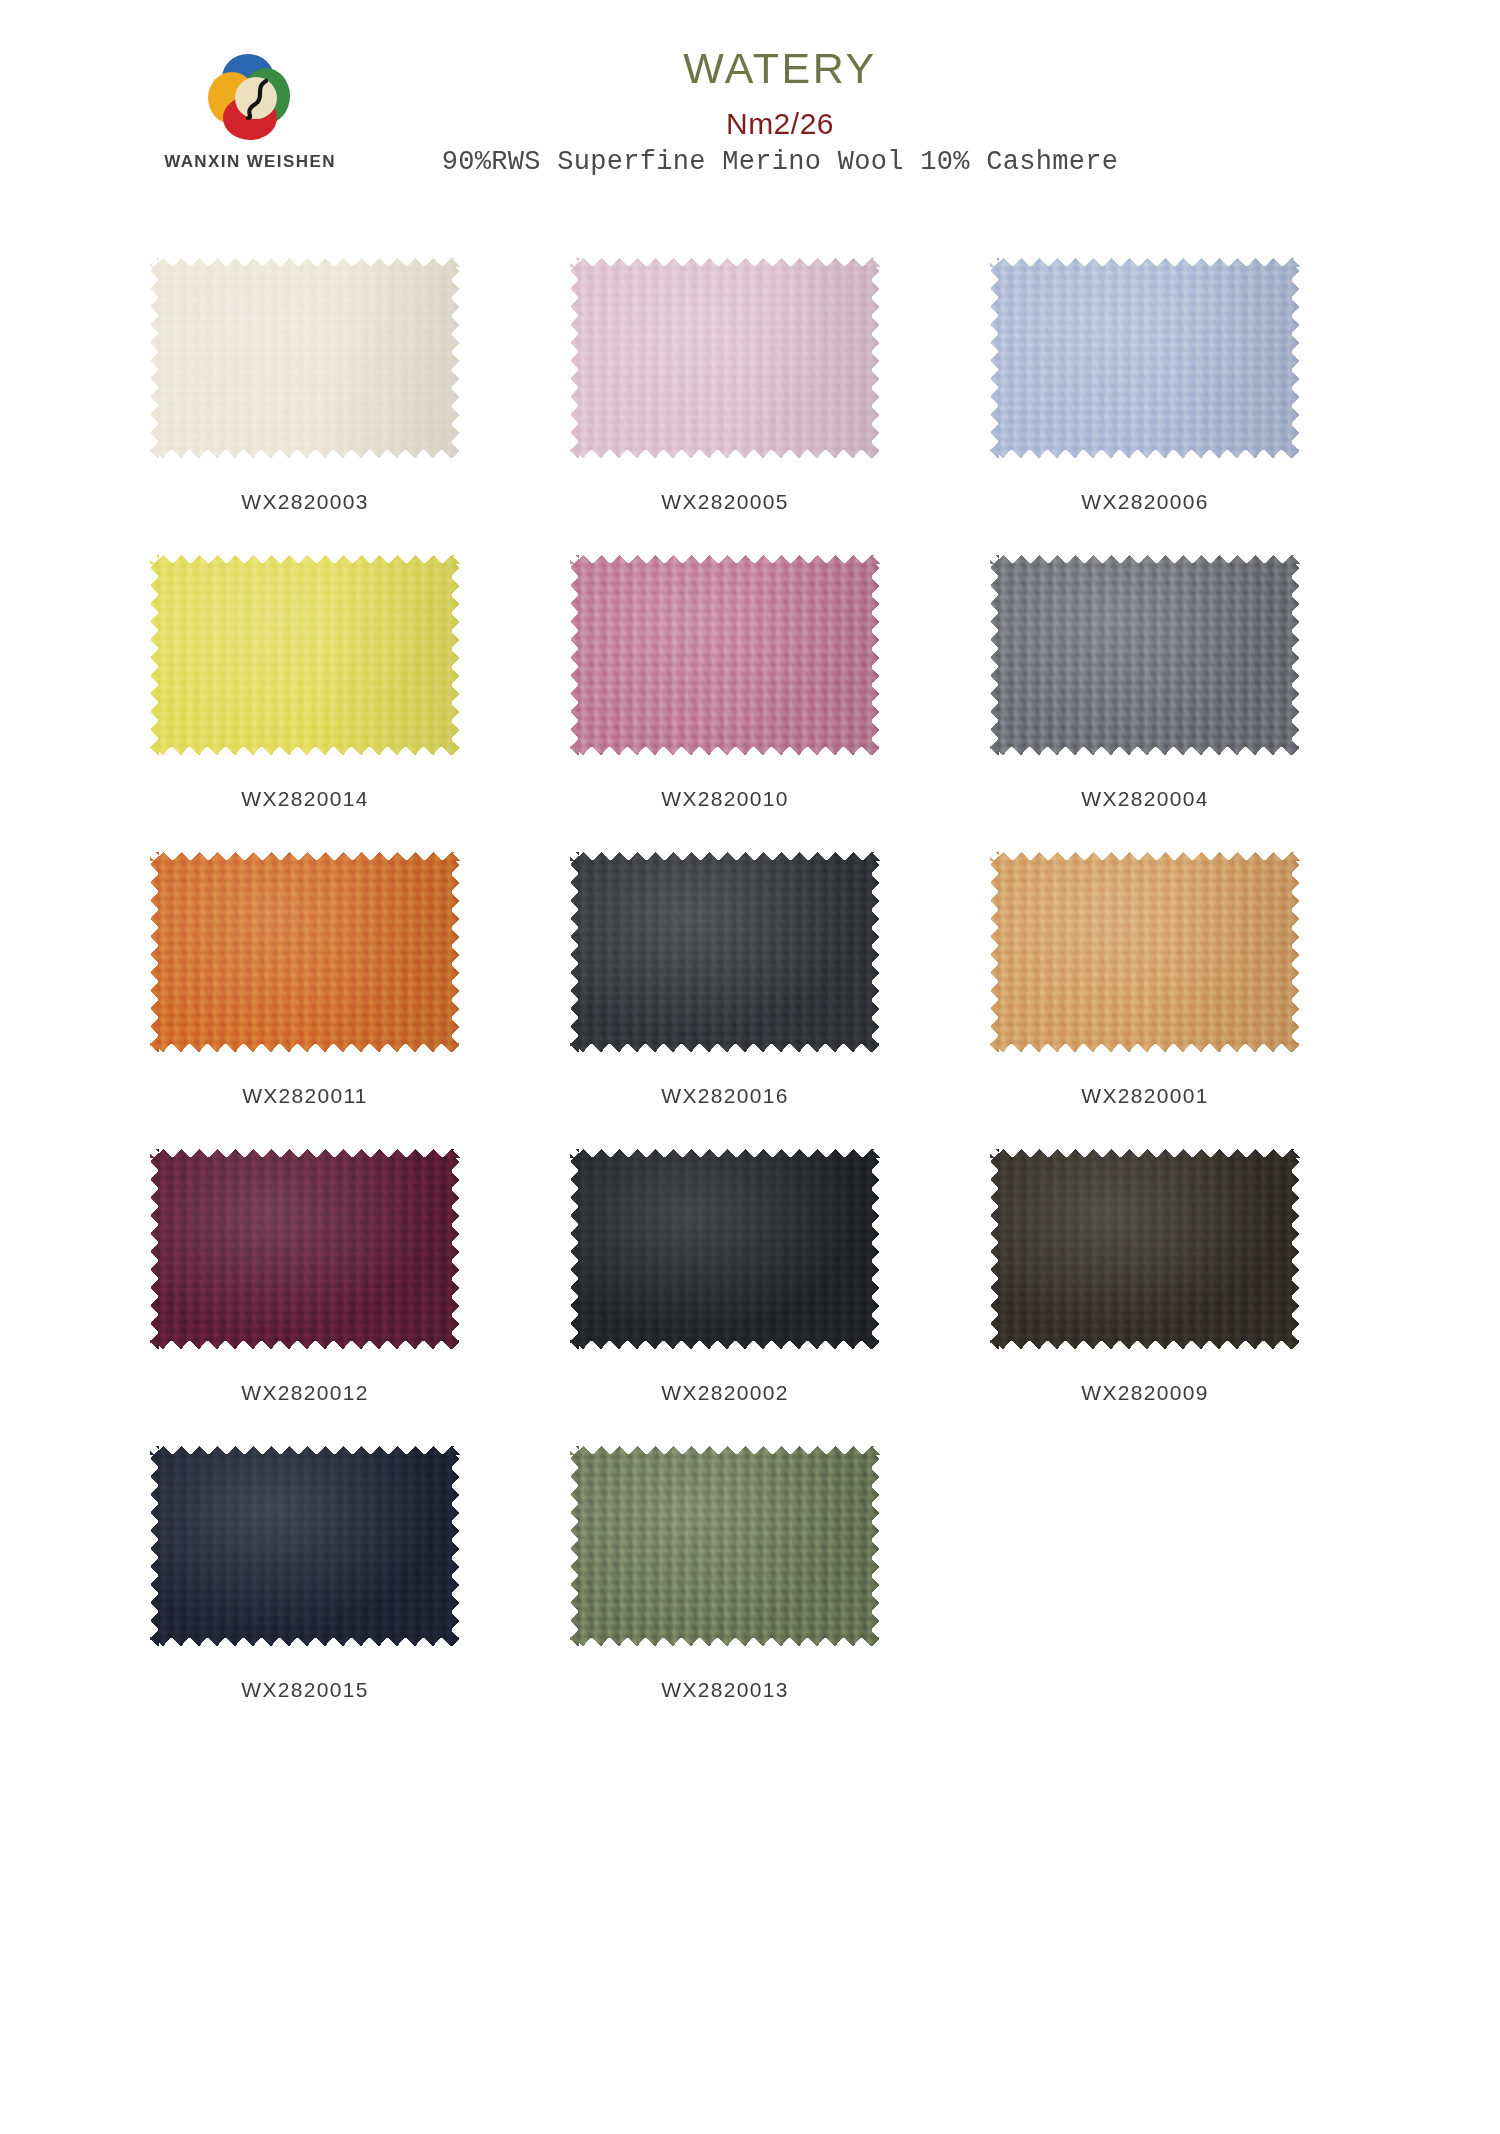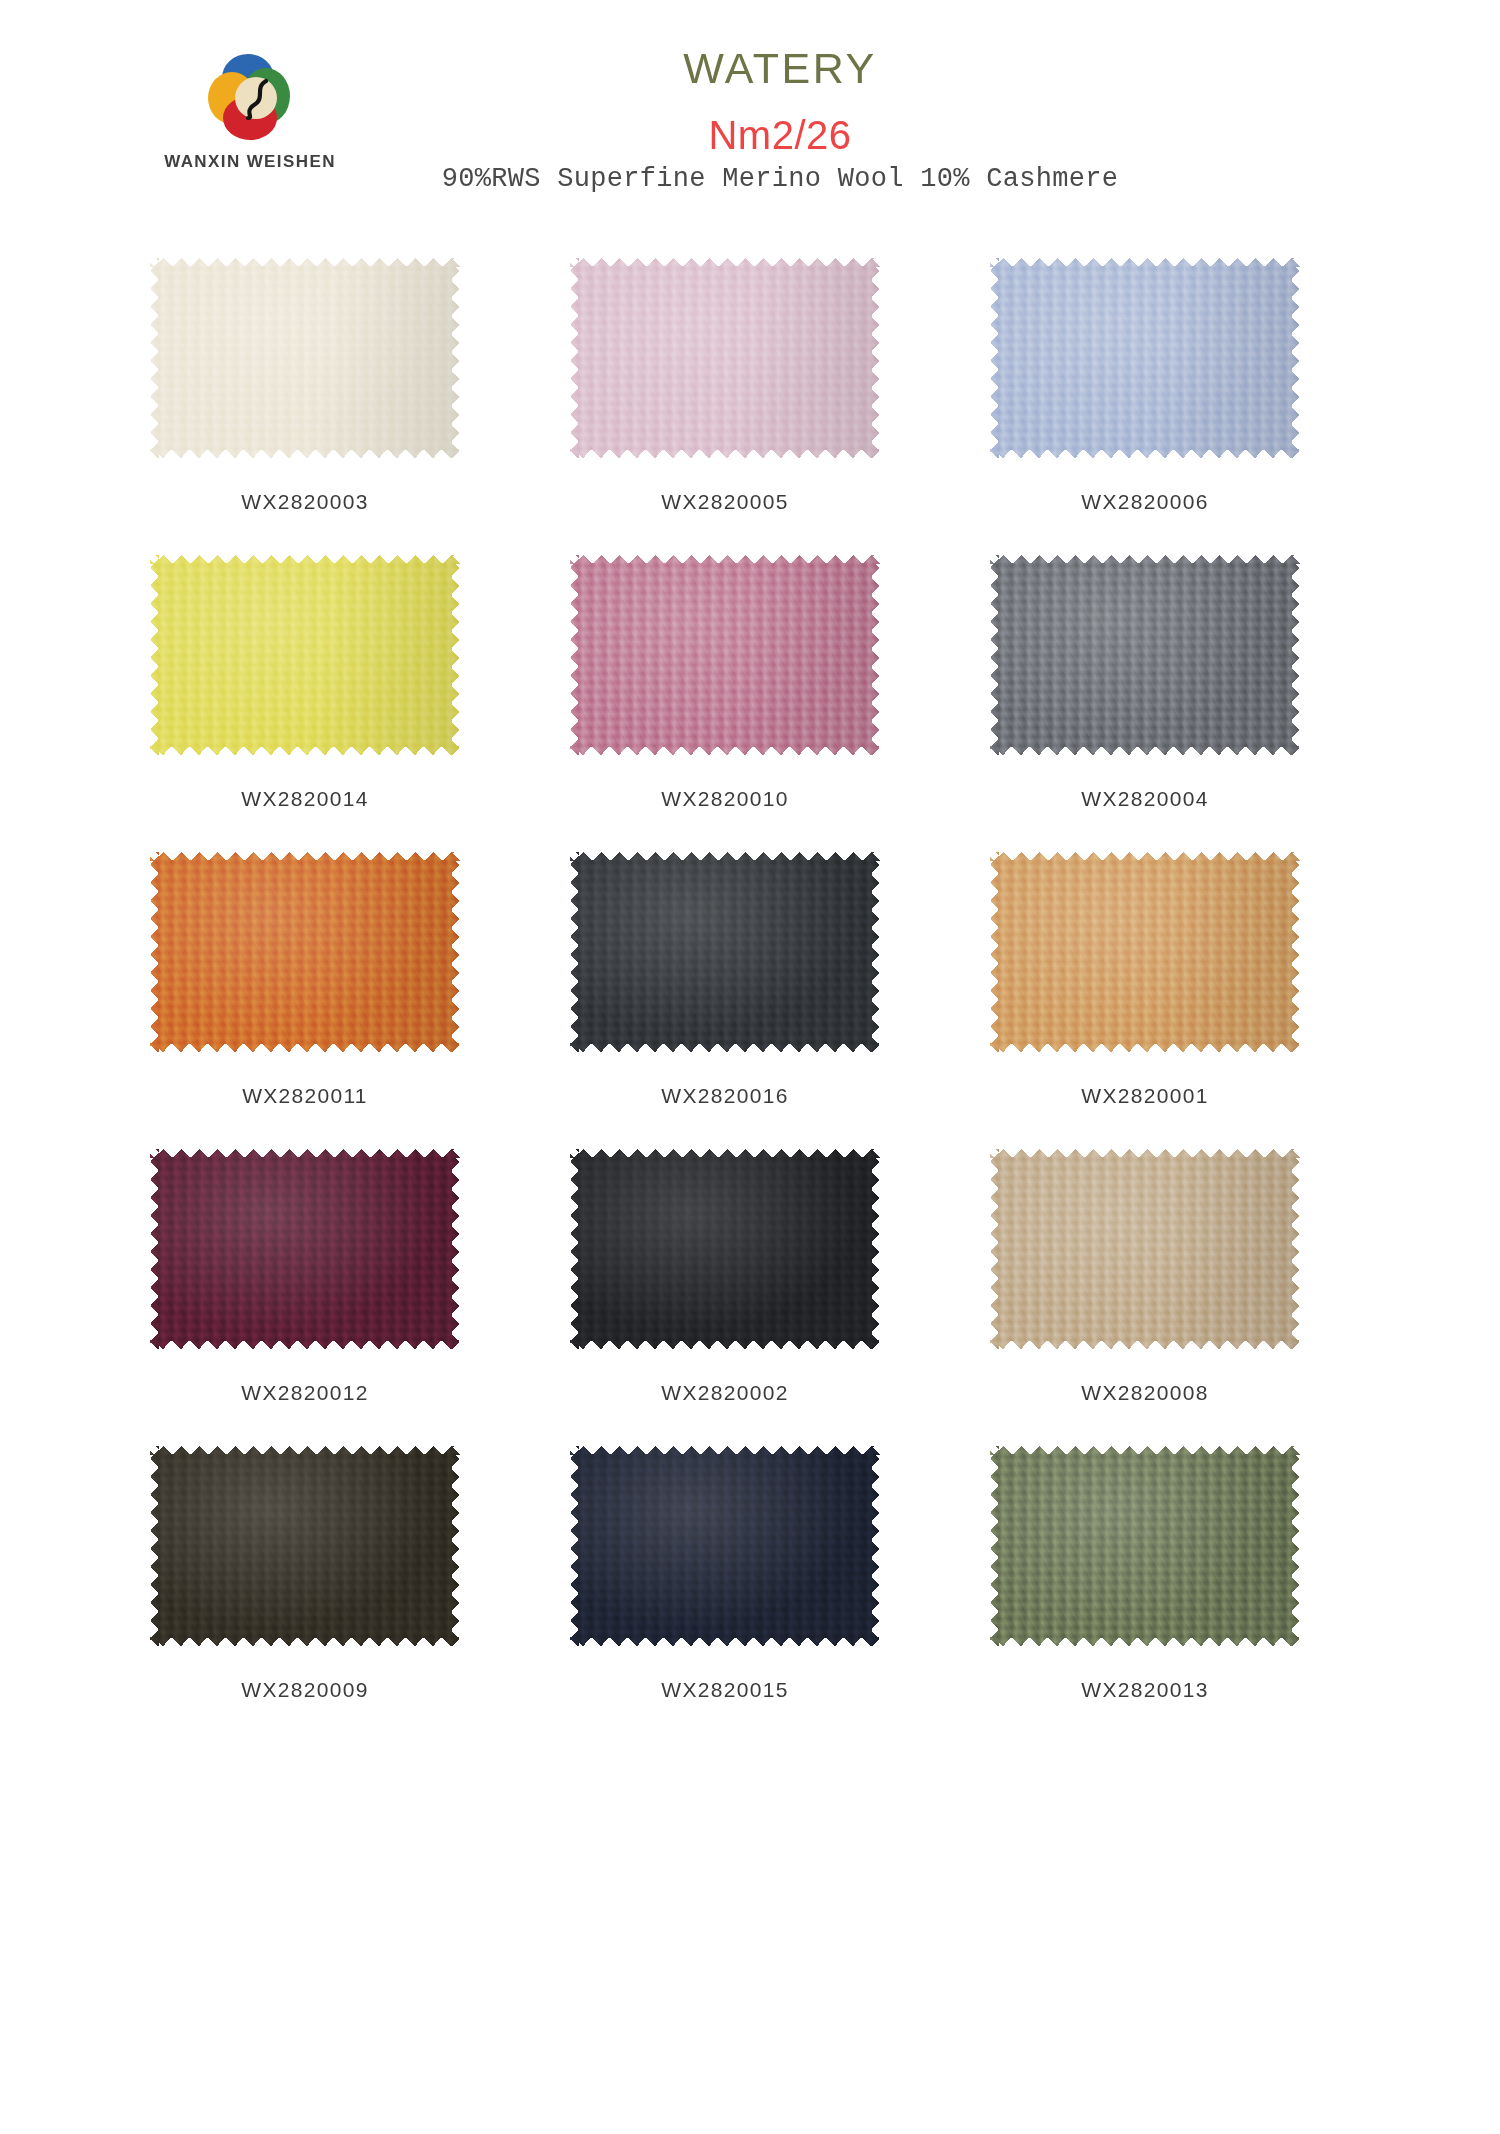--- a/index.html
+++ b/index.html
@@ -59,23 +59,23 @@
   .collection-title {
     font-size: 43px;
     letter-spacing: 2.5px;
     color: #6f7446;
     font-weight: 400;
     font-family: "Liberation Sans", sans-serif;
     line-height: 1.05;
   }
 
   .yarn-count {
-    margin-top: 22px;
-    font-size: 40px;
-    color: #ef4444;
+    margin-top: 16px;
+    font-size: 30px;
+    color: #7f1d1d;
     font-weight: 300;
     letter-spacing: 0.5px;
     font-family: "Liberation Sans", sans-serif;
   }
 
   .composition {
     margin-top: 6px;
     font-size: 27px;
     color: #4a4a4a;
     font-weight: 300;
@@ -301,29 +301,20 @@
       <div class="swatch-wrap">
         <div class="swatch" style="background: rgb(36, 37, 40);">
           <div class="swatch-texture"></div>
           <div class="swatch-sheen"></div>
         </div>
       </div>
       <div class="swatch-code">WX2820002</div>
     </div>
     <div class="swatch-cell">
       <div class="swatch-wrap">
-        <div class="swatch" style="background: rgb(195, 174, 144);">
-          <div class="swatch-texture"></div>
-          <div class="swatch-sheen"></div>
-        </div>
-      </div>
-      <div class="swatch-code">WX2820008</div>
-    </div>
-    <div class="swatch-cell">
-      <div class="swatch-wrap">
         <div class="swatch" style="background: rgb(52, 48, 38);">
           <div class="swatch-texture"></div>
           <div class="swatch-sheen"></div>
         </div>
       </div>
       <div class="swatch-code">WX2820009</div>
     </div>
     <div class="swatch-cell">
       <div class="swatch-wrap">
         <div class="swatch" style="background: rgb(31, 37, 53);">

